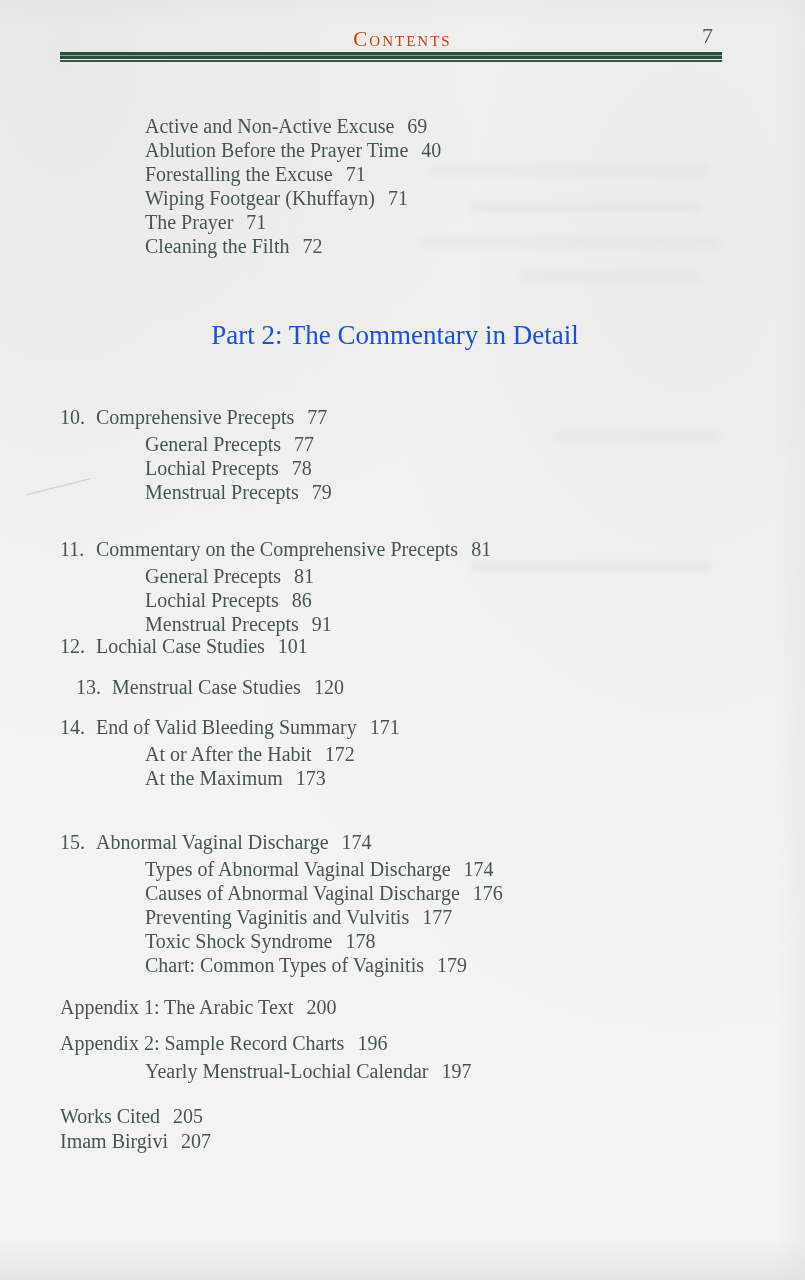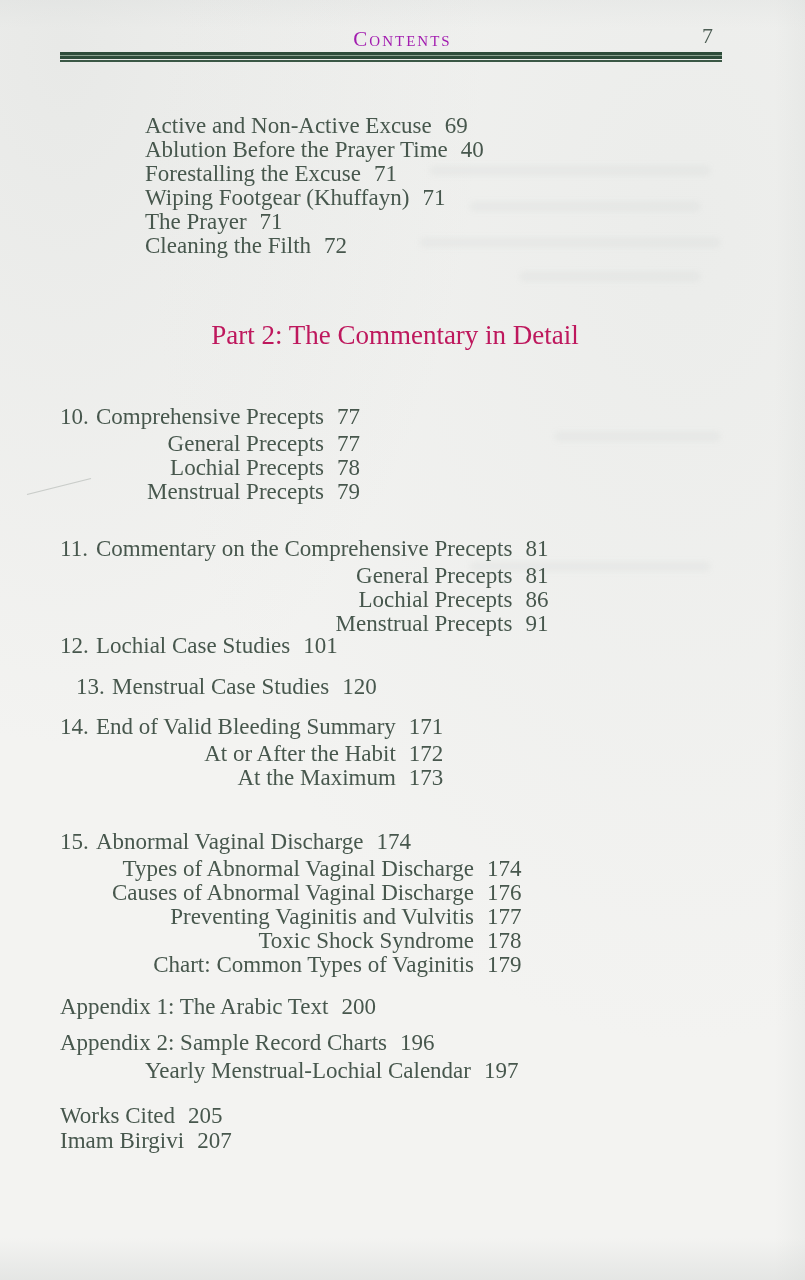--- a/index.html
+++ b/index.html
@@ -19,63 +19,63 @@
   }
   .page { position: absolute; inset: 0; }
 
   
   .running-head {
     position: absolute; top: 27px; left: 0; right: 0;
     text-align: center;
     font-variant: small-caps;
     letter-spacing: 2px;
     font-size: 21px;
-    color: #a21caf;
+    color: #c2410c;
   }
   .folio {
     position: absolute; top: 23px; left: 702px;
     font-size: 22px;
     color: #4e5e55;
   }
   .head-rule {
     position: absolute; top: 52px; left: 60px; width: 662px; height: 10px;
     background: linear-gradient(to bottom,
       #2e4c3a 0px, #2e4c3a 2.5px,
       #8aa18f 2.5px, #8aa18f 4px,
       #2e4c3a 4px, #2e4c3a 6.5px,
       rgba(0,0,0,0) 6.5px, rgba(0,0,0,0) 8px,
       #3b5846 8px, #3b5846 9.5px);
   }
 
   
-  .toc-line { font-size: 23px; line-height: 24px; white-space: nowrap; }
+  .toc-line { font-size: 20px; line-height: 24px; white-space: nowrap; }
   .pg { margin-left: 13px; }
   .italic { }
 
   
   .continuation { position: absolute; left: 145px; top: 114px; }
 
   
   .part-heading {
     position: absolute; top: 320px; left: 0; width: 790px;
     text-align: center;
     font-size: 27px;
-    color: #be185d;
+    color: #1d4ed8;
   }
 
   
   .chapter { position: absolute; left: 60px; }
   .ch-0 { top: 405px; }
   .ch-1 { top: 537px; }
   .ch-2 { top: 634px; }
   .ch-3 { top: 675px; margin-left: 16px; }
   .ch-4 { top: 715px; }
   .ch-5 { top: 830px; }
   .ch-line .num { display: inline-block; width: 36px; }
-  .subs { margin-left: 52px; margin-top: 3px; text-align: right; }
+  .subs { margin-left: 85px; margin-top: 3px; }
 
   
   .bm { position: absolute; left: 60px; }
   .bm-0 { top: 995px; }
   .bm-1 { top: 1031px; }
   .bm-sub { position: absolute; left: 145px; top: 1059px; }
   .bm-2 { top: 1104px; }
   .bm-3 { top: 1129px; }
 
   

